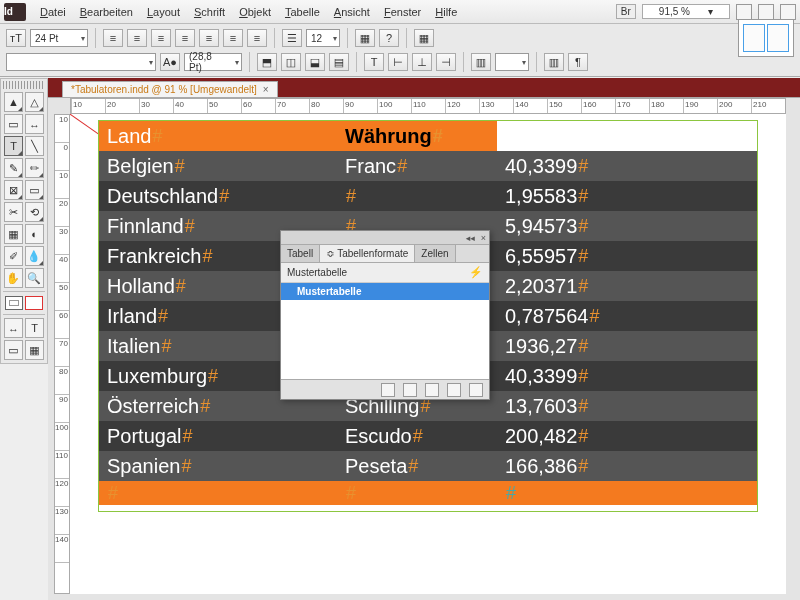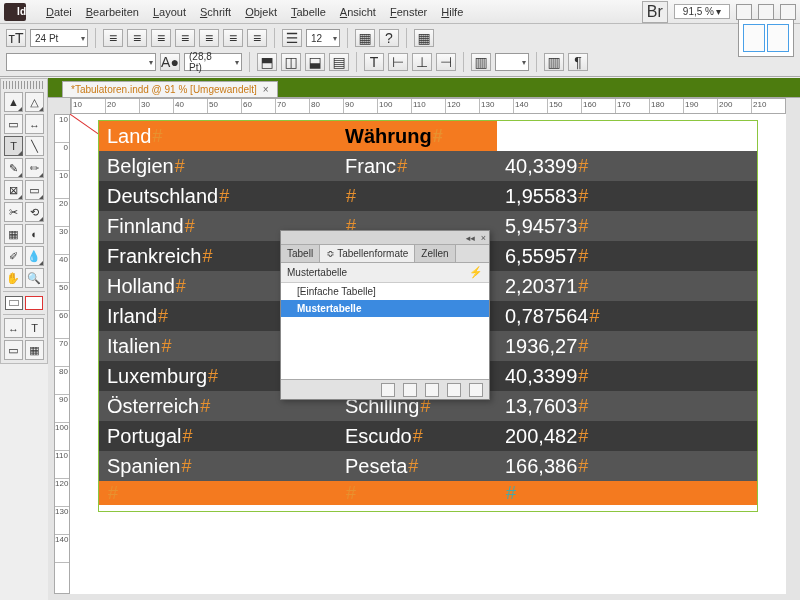--- a/index.html
+++ b/index.html
@@ -1,51 +1,51 @@
 <!DOCTYPE html>
 <html><head>
 <meta charset="utf-8">
 <style>
 * { margin:0; padding:0; box-sizing:border-box; font-family:Tahoma,Arial,sans-serif; }
 body { background:#eeeeee; width:800px; height:600px; overflow:hidden; position:relative; font-size:11px; color:#333; }
 
 
 .menubar { height:24px; background:linear-gradient(#f7f7f7,#e8e8e8); border-bottom:1px solid #bbb; display:flex; align-items:center; padding:0 4px; gap:2px; }
-.app-logo { width:22px; height:18px; background:#3a2a2a; color:#fff; font-weight:bold; font-size:10px; text-align:right; line-height:18px; border-radius:2px; margin-right:12px; }
+.app-logo { width:22px; height:18px; background:#3a2a2a; color:#fff; font-weight:bold; font-size:10px; text-align:left; line-height:18px; border-radius:2px; margin-right:6px; }
 .menu-item { padding:2px 6px; font-size:11px; cursor:default; }
 .menu-item u { text-decoration:underline; }
 .menubar-right { margin-left:auto; display:flex; align-items:center; gap:6px; }
-.br-btn { border:1px solid #aaa; background:#eee; padding:1px 4px; font-size:16px; }
-.zoom-box { border:1px solid #aaa; background:#fff; padding:1px 8px; font-size:10px; display:flex; align-items:center; gap:2px; }
+.br-btn { border:1px solid #aaa; background:#eee; padding:1px 4px; font-size:10px; }
+.zoom-box { border:1px solid #aaa; background:#fff; padding:1px 16px; font-size:10px; display:flex; align-items:center; gap:18px; }
 .ico { width:16px; height:16px; border:1px solid #999; background:#f5f5f5; display:inline-block; }
 
 
 .controlpanel { background:#e9e9e9; border-bottom:1px solid #aaa; padding:2px 6px; }
 .cp-row { display:flex; align-items:center; gap:4px; height:24px; }
 .combo { border:1px solid #999; background:#fff; height:18px; font-size:10px; padding:0 14px 0 4px; position:relative; display:flex; align-items:center; }
 .combo::after { content:"▾"; position:absolute; right:2px; font-size:8px; color:#555; }
 .sep { width:1px; height:20px; background:#bbb; margin:0 3px; }
-.mini-btn { width:20px; height:18px; border:1px solid #aaa; background:linear-gradient(#fafafa,#e6e6e6); display:flex; align-items:center; justify-content:center; font-size:14px; }
+.mini-btn { width:20px; height:18px; border:1px solid #aaa; background:linear-gradient(#fafafa,#e6e6e6); display:flex; align-items:center; justify-content:center; font-size:11px; }
 .spread-preview { width:56px; height:38px; border:1px solid #999; background:#fff; display:flex; align-items:center; justify-content:center; gap:2px; margin-left:auto; }
 .spread-preview .pg { width:22px; height:28px; border:1px solid #49a0e8; background:#fbfbfb; }
 
 
 .tools { position:absolute; left:0; top:78px; width:48px; background:#e9e9e9; border:1px solid #bbb; padding:2px; }
 .tool-grip { height:8px; background:repeating-linear-gradient(90deg,#999,#999 1px,#e9e9e9 1px,#e9e9e9 3px); margin-bottom:2px; }
 .tool-row { display:flex; }
 .tool { width:22px; height:20px; border:1px solid #aaa; background:#f4f4f4; margin:1px; display:flex; align-items:center; justify-content:center; font-size:11px; color:#333; position:relative; }
 .tool.active { background:#ddd; border-color:#666; }
 .tool .tri { position:absolute; right:0; bottom:0; width:0; height:0; border-left:4px solid transparent; border-bottom:4px solid #555; }
 .tool-sep { height:1px; background:#bbb; margin:2px 0; }
 .color-swatches { display:flex; flex-wrap:wrap; padding:2px; gap:2px; }
 .swatch { width:18px; height:14px; border:1px solid #666; }
 
 
 .docwrap { position:absolute; left:48px; top:78px; right:0; bottom:0; background:#e4e4e4; }
-.tabstrip { height:20px; background:#4d7c0f; border-bottom:1px solid #aaa; display:flex; align-items:end; padding-left:14px; }
+.tabstrip { height:20px; background:#7f1d1d; border-bottom:1px solid #aaa; display:flex; align-items:end; padding-left:14px; }
 .doc-tab { background:#f4f4f4; border:1px solid #aaa; border-bottom:none; padding:2px 8px; font-size:10px; display:flex; align-items:center; gap:6px; position:relative; }
 .doc-tab .x { font-size:10px; color:#666; }
 .doc-tab.active .filename { color:#c97a16; }
 .ruler-h { position:absolute; left:22px; right:14px; top:20px; height:16px; background:#fff; border:1px solid #aaa; font-size:8px; display:flex; }
 .ruler-h .tick { flex:1; border-left:1px solid #bbb; position:relative; }
 .ruler-h .tick span { position:absolute; left:1px; top:1px; font-size:8px; color:#555; }
 .ruler-v { position:absolute; left:6px; top:36px; bottom:6px; width:16px; background:#fff; border:1px solid #aaa; }
 .ruler-v .vt { height:28px; border-bottom:1px solid #bbb; font-size:8px; color:#555; text-align:right; padding-right:1px; }
 .pasteboard { position:absolute; left:22px; top:36px; right:14px; bottom:6px; background:#fff; overflow:hidden; }
 .redline { position:absolute; left:0; top:0; width:2px; height:100%; background:rgba(255,0,0,.0); }
@@ -397,21 +397,20 @@
   <div class="panel-tabs">
     <div class="ptab">Tabell</div>
     <div class="ptab active">≎ <span>Tabellenformate</span></div>
     <div class="ptab">Zellen</div>
   </div>
   <div class="panel-sub">
     <span>Mustertabelle</span>
     <span class="bolt">⚡</span>
   </div>
   <div class="panel-list" id="panelList">
-      <div class="pitem">[Einfache Tabelle]</div>
       <div class="pitem sel">Mustertabelle</div>
     </div>
   <div class="panel-foot">
     <div class="pf-ico"></div>
     <div class="pf-ico"></div>
     <div class="pf-ico"></div>
     <div class="pf-ico"></div>
     <div class="pf-ico"></div>
   </div>
 </div>

